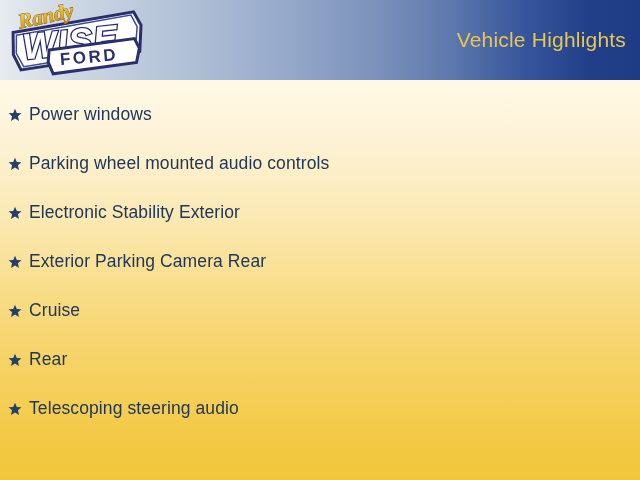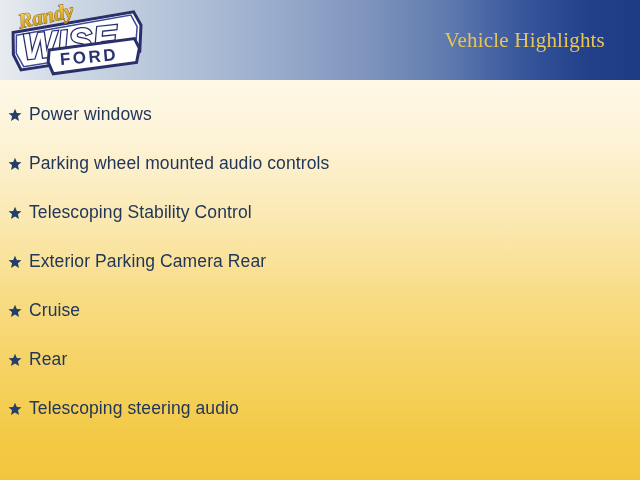--- a/index.html
+++ b/index.html
@@ -46,27 +46,27 @@
         #7d93bc 58%,
         #5f7aae 70%,
         #36559b 82%,
         #214089 92%,
         #1e3c85 100%);
     overflow: hidden;
   }
 
   .header-title {
     position: absolute;
-    right: 35px;
+    right: 14px;
     top: 28px;
     font-size: 21px;
     letter-spacing: 0.2px;
     color: #e9c551;
     white-space: nowrap;
-    font-family: Liberation Serif, serif;
+    font-family: Liberation Sans, sans-serif;
   }
 
   
   .logo {
     position: absolute;
     left: 8px;
     top: 2px;
     width: 140px;
     height: 76px;
   }
@@ -174,21 +174,21 @@
       <span class="hl-label">Parking wheel mounted audio controls</span>
     </li>
 
 
     <li class="hl-item">
       <span class="star-icon">
         <svg width="14" height="14" viewBox="0 0 20 20">
             <polygon points="10,1 12.6,7.1 19.2,7.6 14.2,11.9 15.7,18.4 10,14.9 4.3,18.4 5.8,11.9 0.8,7.6 7.4,7.1" fill="#24406a"></polygon>
           </svg>
       </span>
-      <span class="hl-label">Telescoping Stability Control</span>
+      <span class="hl-label">Electronic Stability Exterior</span>
     </li>
 
     <li class="hl-item">
       <span class="star-icon">
         <svg width="14" height="14" viewBox="0 0 20 20">
             <polygon points="10,1 12.6,7.1 19.2,7.6 14.2,11.9 15.7,18.4 10,14.9 4.3,18.4 5.8,11.9 0.8,7.6 7.4,7.1" fill="#24406a"></polygon>
           </svg>
       </span>
       <span class="hl-label">Exterior Parking Camera Rear</span>
     </li>

